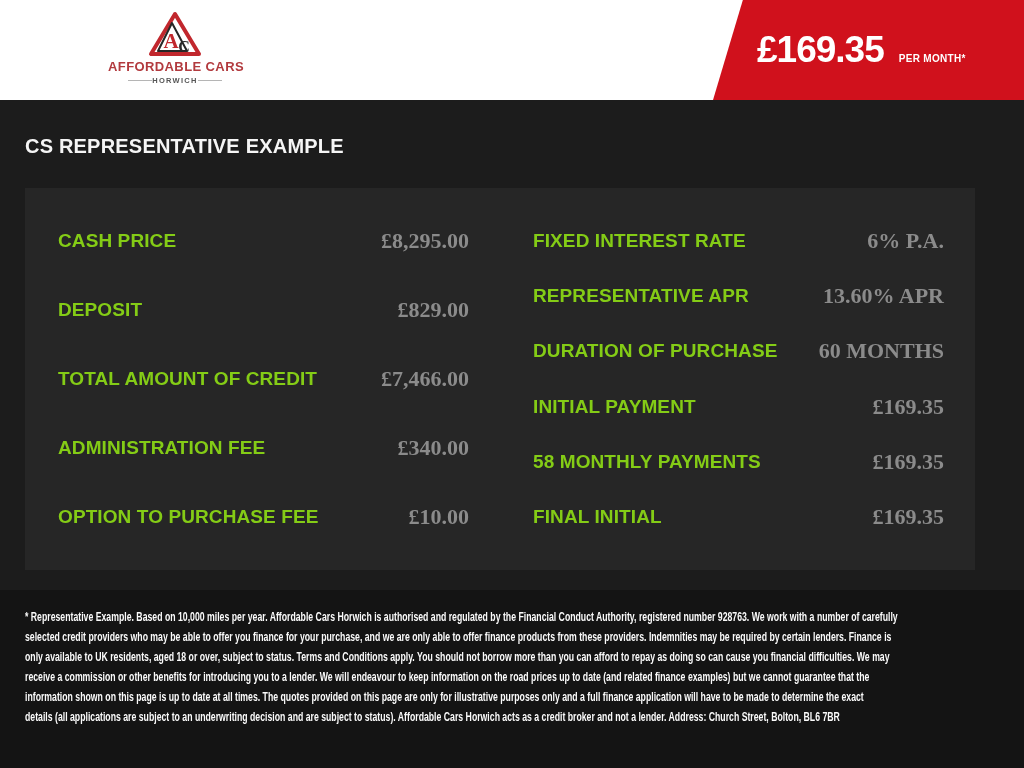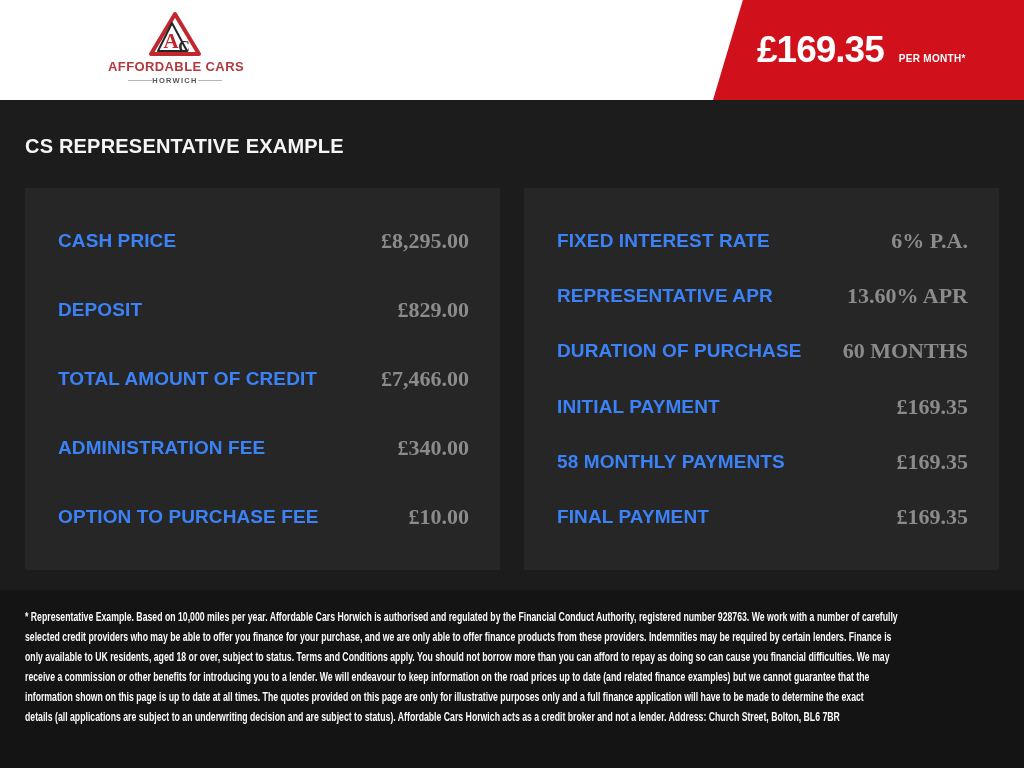--- a/index.html
+++ b/index.html
@@ -23,23 +23,23 @@
   .banner-period{font-size:10px;font-weight:700;color:#fff;letter-spacing:.3px;}
 
   
   .title{position:absolute;left:25px;top:135px;font-size:20px;font-weight:700;
          color:#f5f5f5;letter-spacing:.2px;}
 
   .panel{position:absolute;top:188px;width:475px;height:382px;background:#262626;
          box-sizing:border-box;padding:40px 31px 40px 33px;
          display:flex;flex-direction:column;justify-content:space-between;}
   .panel-left{left:25px;}
-  .panel-right{left:524px;}
+  .panel-right{left:500px;}
   .frow{display:flex;justify-content:space-between;align-items:center;}
-  .flbl{font-size:19px;font-weight:700;color:#3b82f6;letter-spacing:.1px;white-space:nowrap;text-align:right;}
+  .flbl{font-size:19px;font-weight:700;color:#84cc16;letter-spacing:.1px;white-space:nowrap;text-align:right;}
   .fval{font-family:"Liberation Serif",serif;font-size:22px;font-weight:700;
         color:#8b8b8b;white-space:nowrap;text-align:center;}
 
   
   .footer{position:absolute;left:0;top:590px;width:1024px;height:178px;background:#141414;
           box-sizing:border-box;padding:17px 25px;overflow:hidden;}
   .fineline{white-space:nowrap;font-size:13px;font-weight:700;color:#fbfbfb;
             line-height:20px;transform:scaleX(0.67);transform-origin:0 50%;}
 </style>
 </head>
@@ -113,21 +113,21 @@
     </div>
     <div class="frow">
       <span class="flbl">INITIAL PAYMENT</span>
       <span class="fval">£169.35</span>
     </div>
     <div class="frow">
       <span class="flbl">58 MONTHLY PAYMENTS</span>
       <span class="fval">£169.35</span>
     </div>
     <div class="frow">
-      <span class="flbl">FINAL PAYMENT</span>
+      <span class="flbl">FINAL INITIAL</span>
       <span class="fval">£169.35</span>
     </div>
   </div>
 
   <div class="footer">
     <div class="fineline">* Representative Example. Based on 10,000 miles per year. Affordable Cars Horwich is authorised and regulated by the Financial Conduct Authority, registered number 928763. We work with a number of carefully</div>
     <div class="fineline">selected credit providers who may be able to offer you finance for your purchase, and we are only able to offer finance products from these providers. Indemnities may be required by certain lenders. Finance is</div>
     <div class="fineline">only available to UK residents, aged 18 or over, subject to status. Terms and Conditions apply. You should not borrow more than you can afford to repay as doing so can cause you financial difficulties. We may</div>
     <div class="fineline">receive a commission or other benefits for introducing you to a lender. We will endeavour to keep information on the road prices up to date (and related finance examples) but we cannot guarantee that the</div>
     <div class="fineline">information shown on this page is up to date at all times. The quotes provided on this page are only for illustrative purposes only and a full finance application will have to be made to determine the exact</div>

